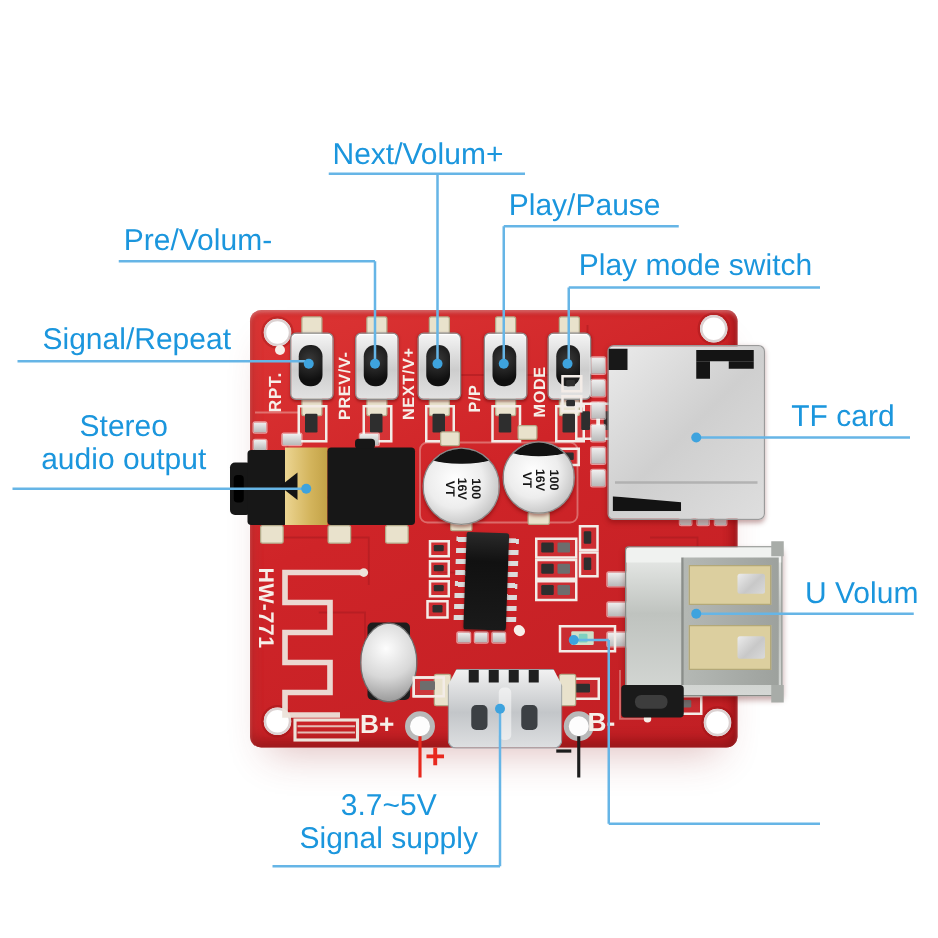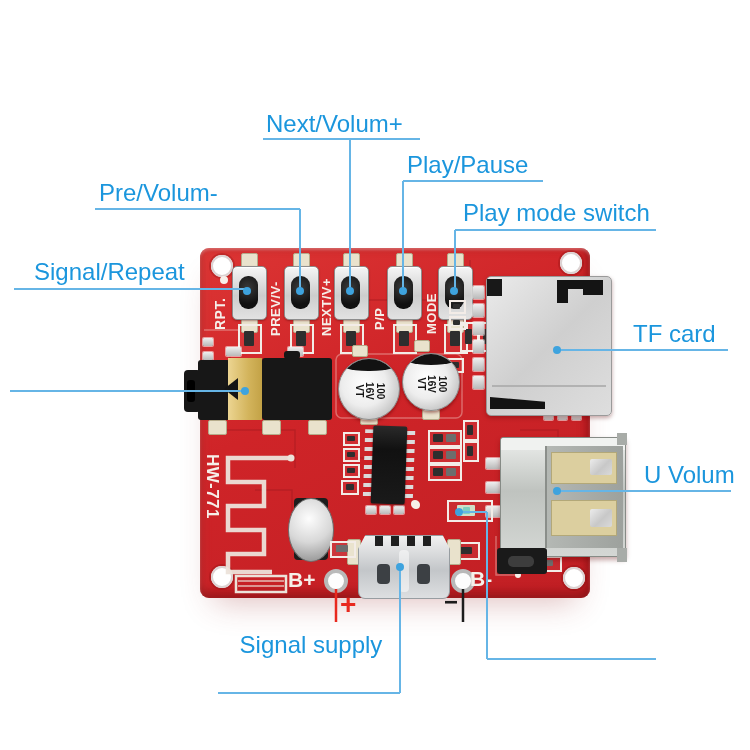--- a/index.html
+++ b/index.html
@@ -378,21 +378,26 @@
         <circle cx="459" cy="512" r="4"></circle>
       <circle cx="400" cy="567" r="4"></circle>
     </g>
   </svg>
 
   <div class="lbl" style="left:266px;top:111px;">Next/Volum+</div>
   <div class="lbl" style="left:407px;top:152px;">Play/Pause</div>
   <div class="lbl" style="left:463px;top:200px;">Play mode switch</div>
   <div class="lbl" style="left:99px;top:180px;">Pre/Volum-</div>
   <div class="lbl" style="left:34px;top:259px;">Signal/Repeat</div>
+  <div class="lbl lbl-center" style="left:24px;top:329px;width:150px;">
+    <span style="display:block">Stereo</span>
+    <span style="display:block">audio output</span>
+  </div>
   <div class="lbl" style="left:633px;top:321px;">TF card</div>
   <div class="lbl" style="left:644px;top:462px;">U Volum</div>
   <div class="lbl lbl-center" style="left:226px;top:632px;width:170px;">
+    <span style="display:block">3.7~5V</span>
     <span style="display:block">Signal supply</span>
   </div>
   <div class="sym" style="left:340px;top:591px;color:#e8281e;font-size:28px;">+</div>
   <div class="sym" style="left:444px;top:590px;color:#1c1c1c;font-size:24px;">−</div>
 
 </div>
 
 </body></html>

